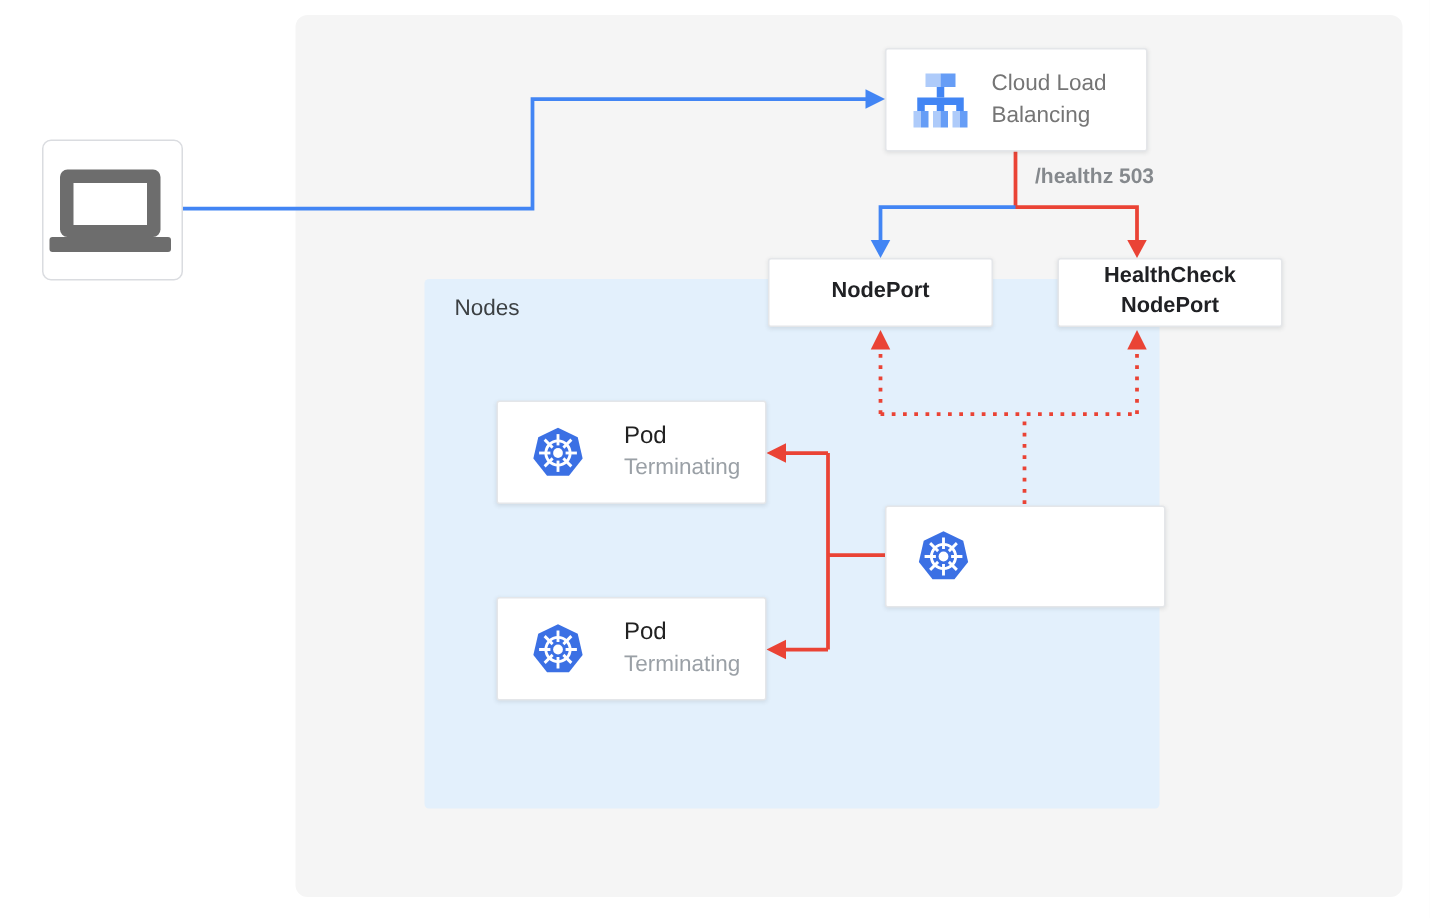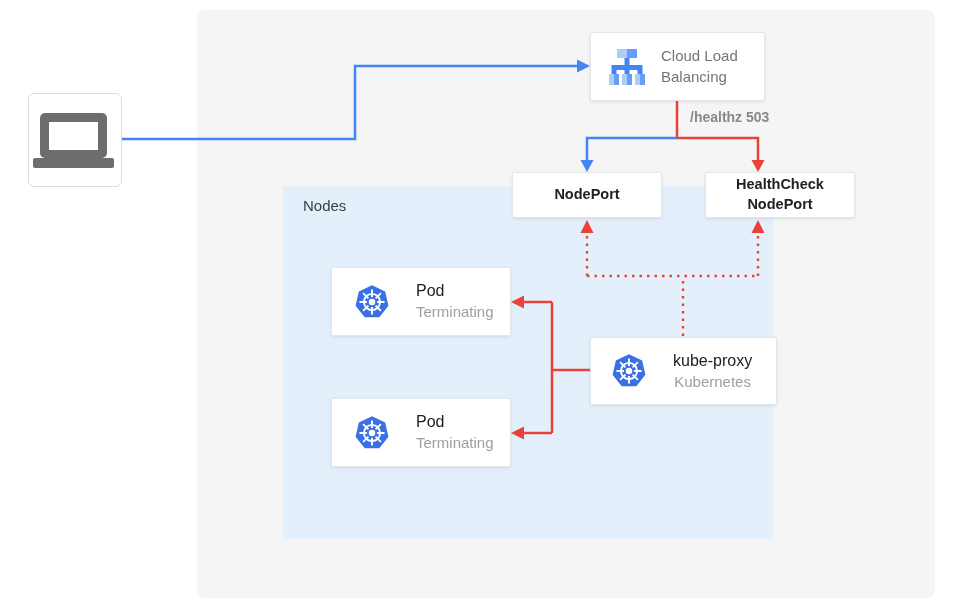--- a/index.html
+++ b/index.html
@@ -202,19 +202,15 @@
       <div class="entity-sub">Terminating</div>
     </div>
   </div>
 
   <div class="node-box kproxy-box">
     <span class="icon-wrap">
       <svg width="36" height="36" viewBox="0 0 32 32">
           <use href="#k8s-symbol"></use>
         </svg>
     </span>
-    <div class="entity-text">
-      <div class="entity-title">kube-proxy</div>
-      <div class="entity-sub">Kubernetes</div>
-    </div>
   </div>
 
 </div>
 
 </body></html>

